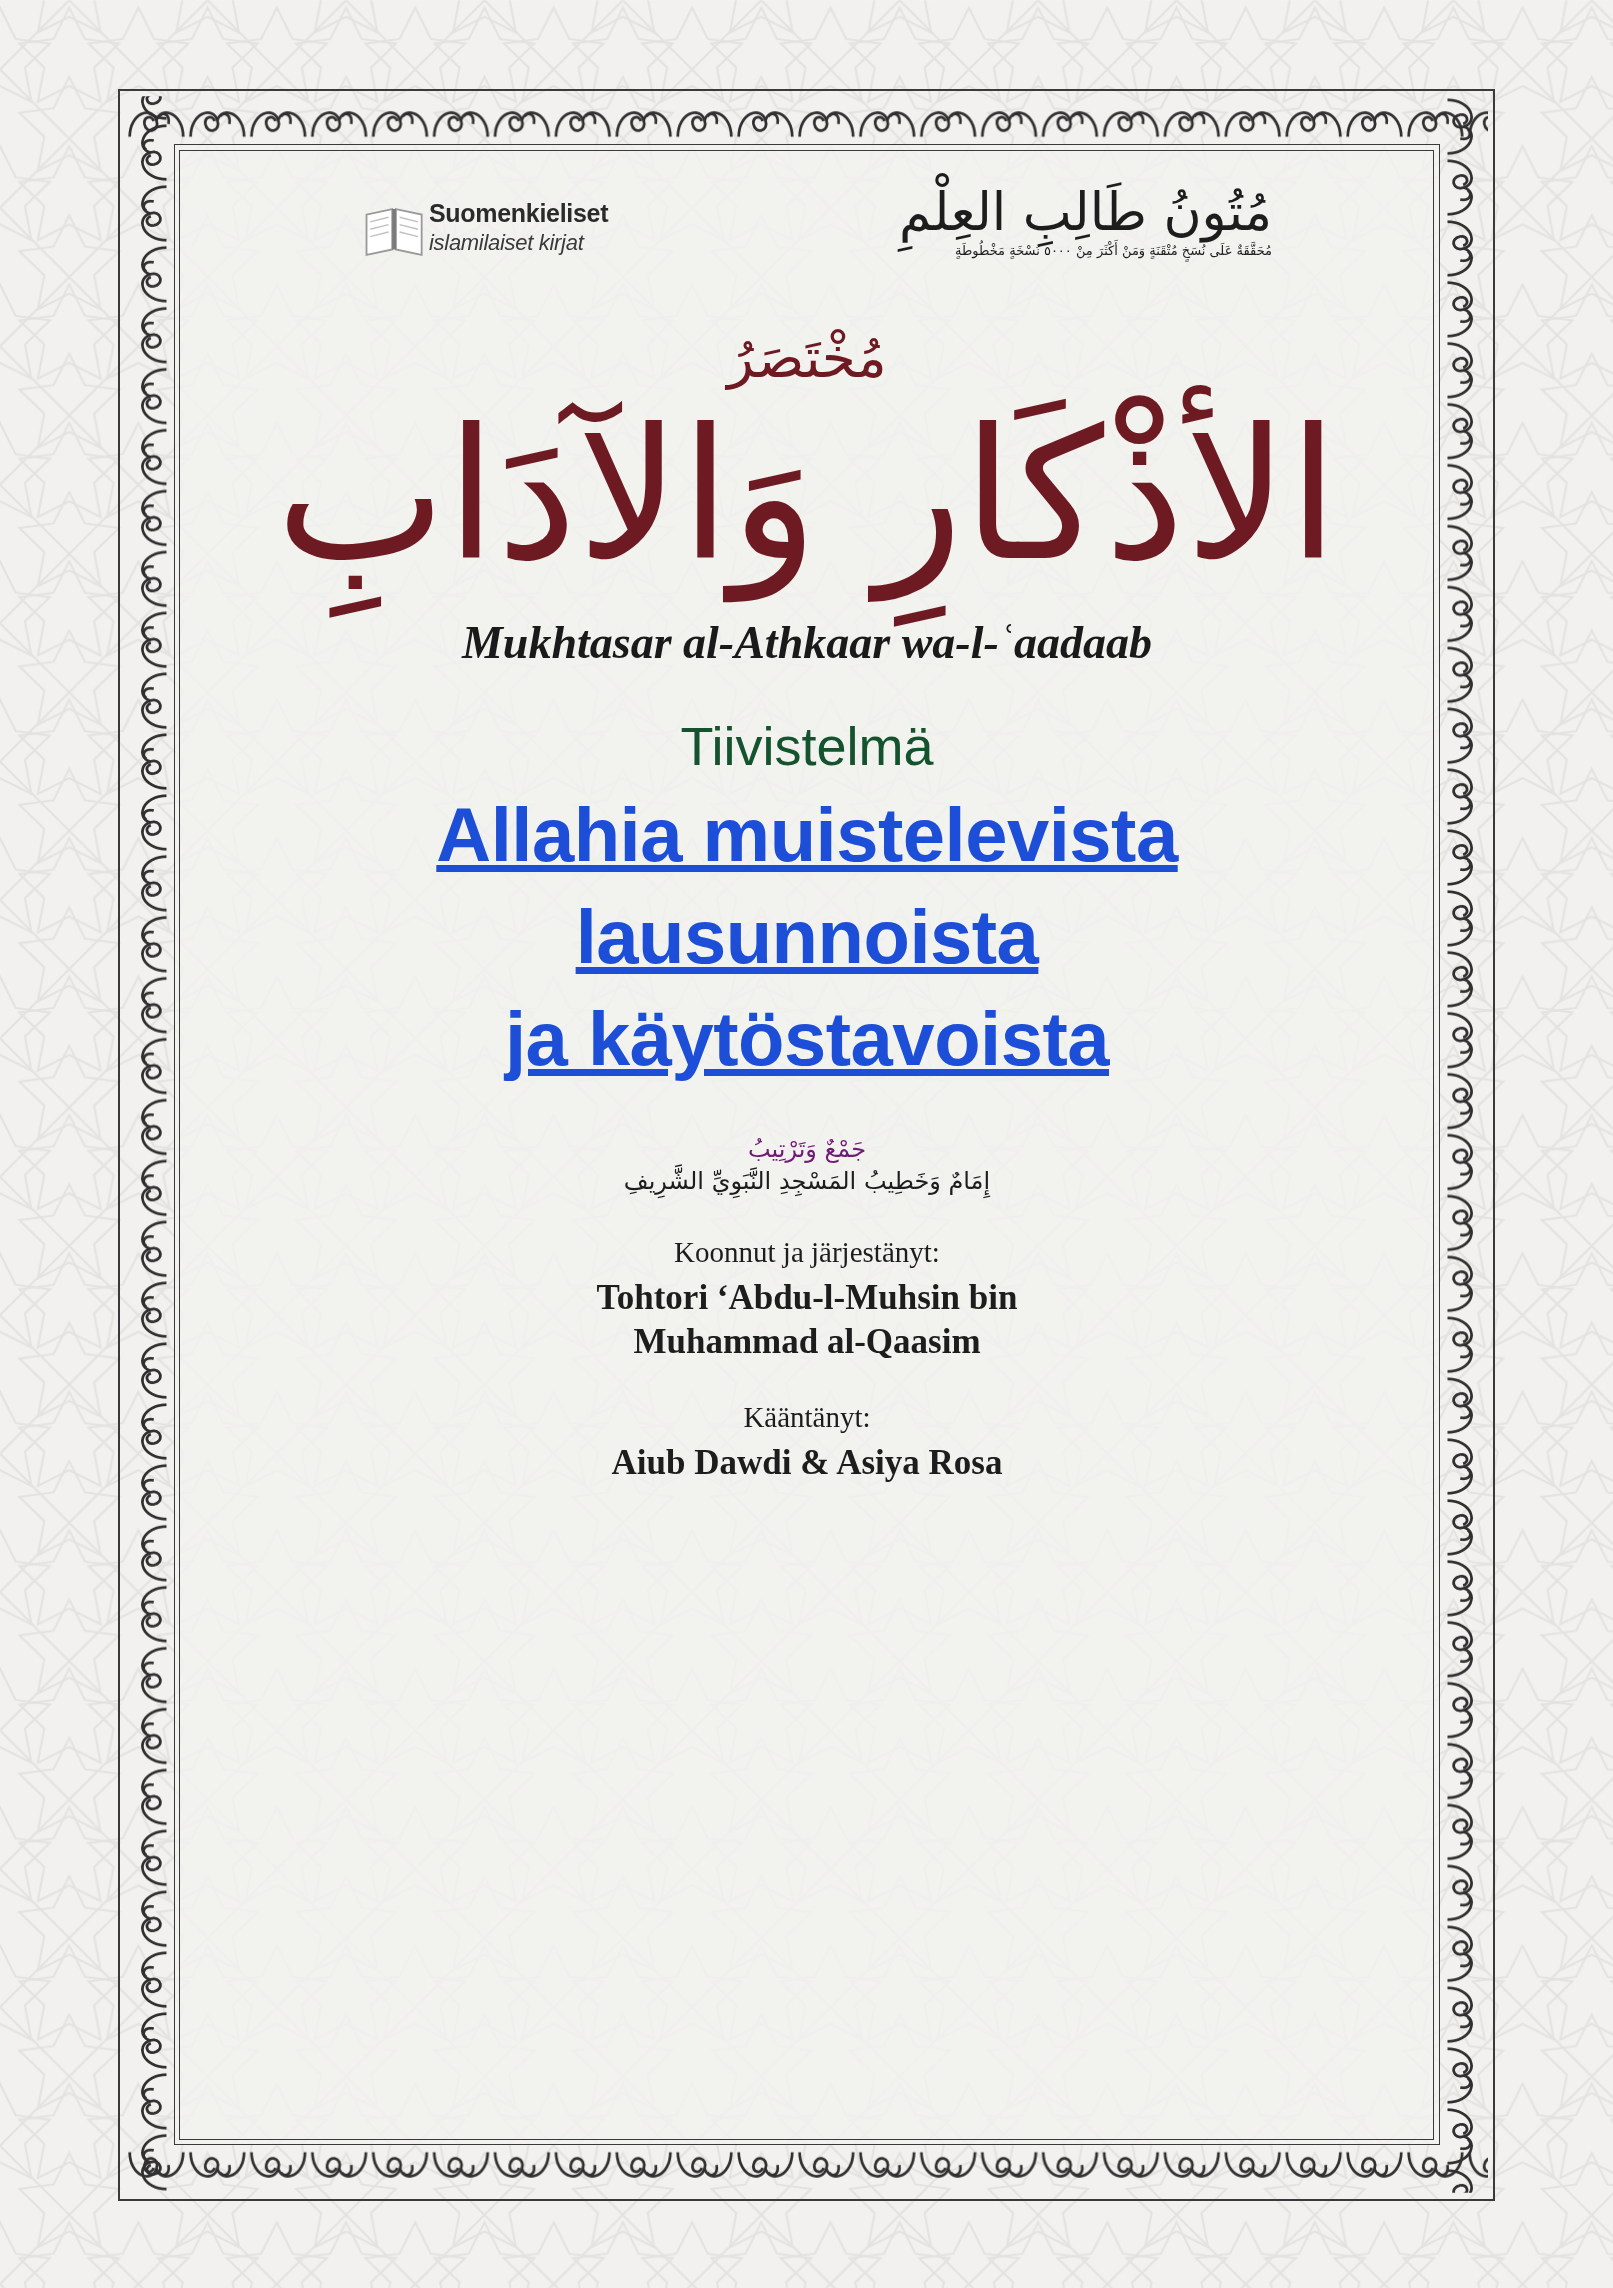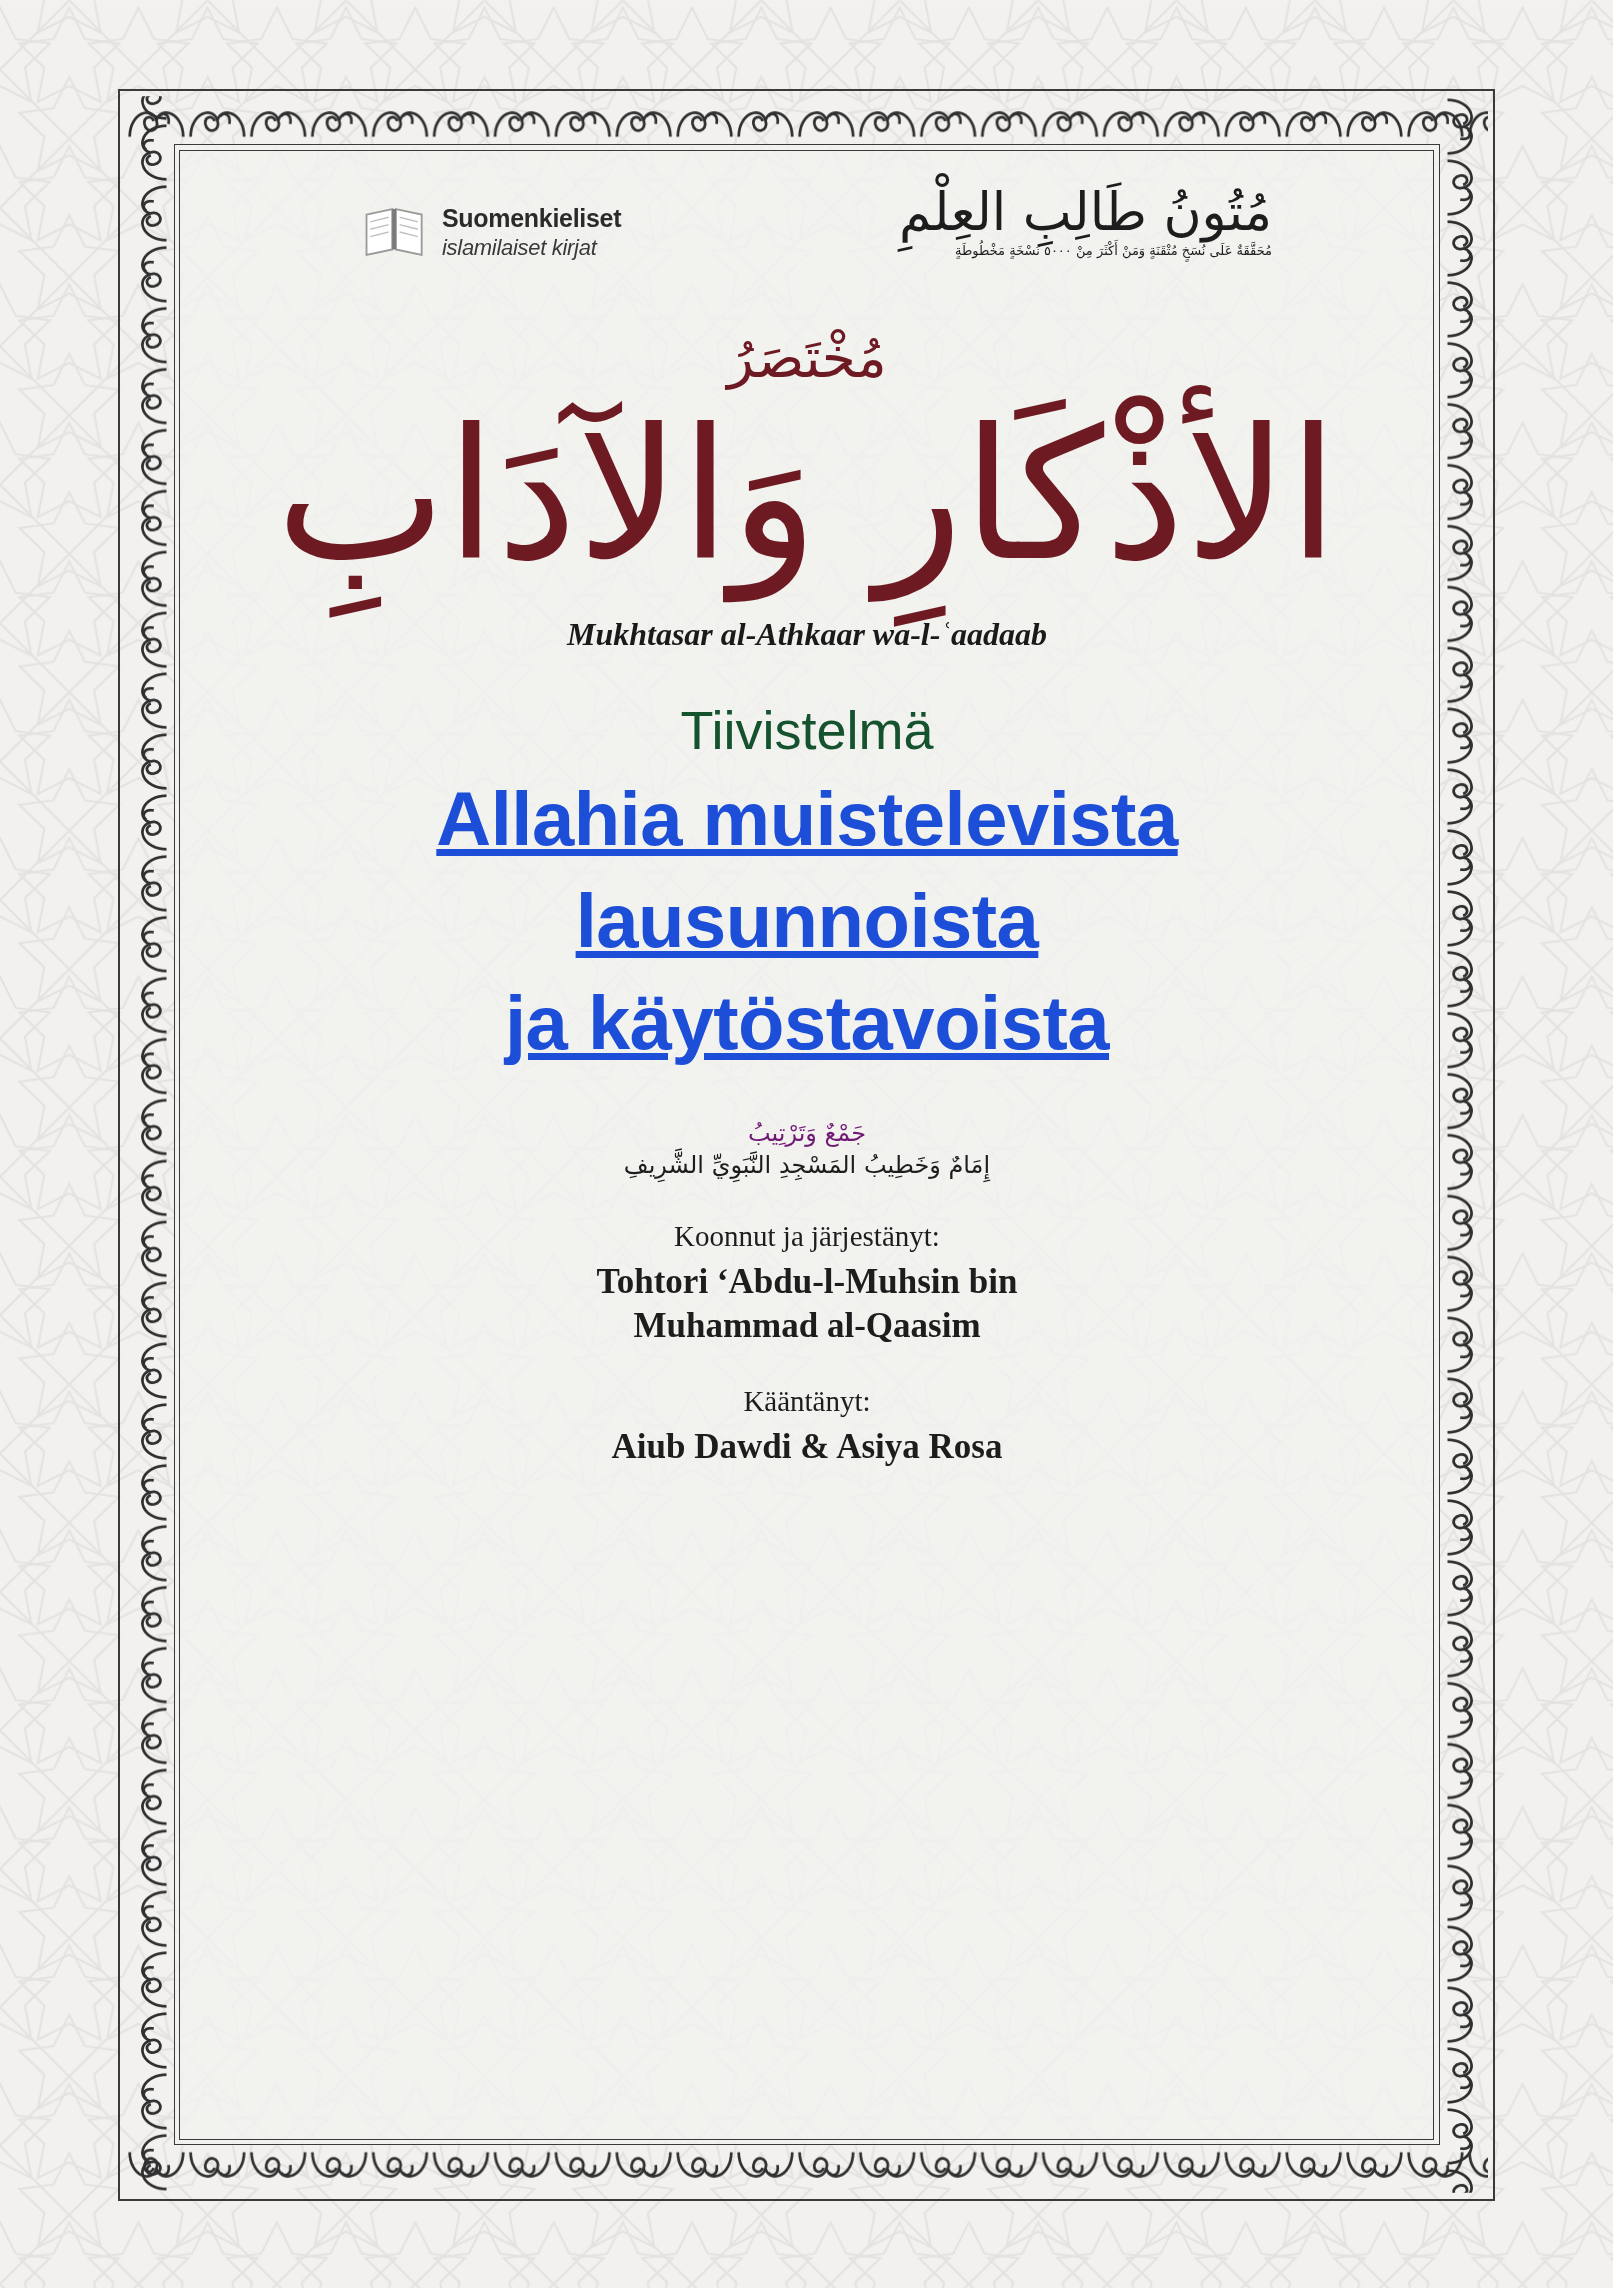--- a/index.html
+++ b/index.html
@@ -82,22 +82,21 @@
   
   .top-row {
     position: relative;
     height: 120px;
   }
   .publisher {
     position: absolute;
     left: 111px;
     top: 13px;
     display: flex;
-    align-items: center;
-    gap: 13px;
+    align-items: flex-start;
   }
   .book-icon {
     width: 68px;
     height: 68px;
     flex: 0 0 auto;
   }
   .publisher-text {
     text-align: left;
     line-height: 1.25;
   }
@@ -155,21 +154,21 @@
     direction: rtl;
     line-height: 1.15;
     white-space: nowrap;
   }
 
   .translit {
     margin-top: 16.6px;
     font-family: "Liberation Serif", serif;
     font-style: italic;
     font-weight: bold;
-    font-size: 32px;
+    font-size: 46px;
     color: #1a1a1a;
   }
 
   
   .subtitle-top {
     margin-top: 48px;
     font-family: "Liberation Sans", sans-serif;
     font-size: 54px;
     color: #14532d;
     line-height: 1.1;

